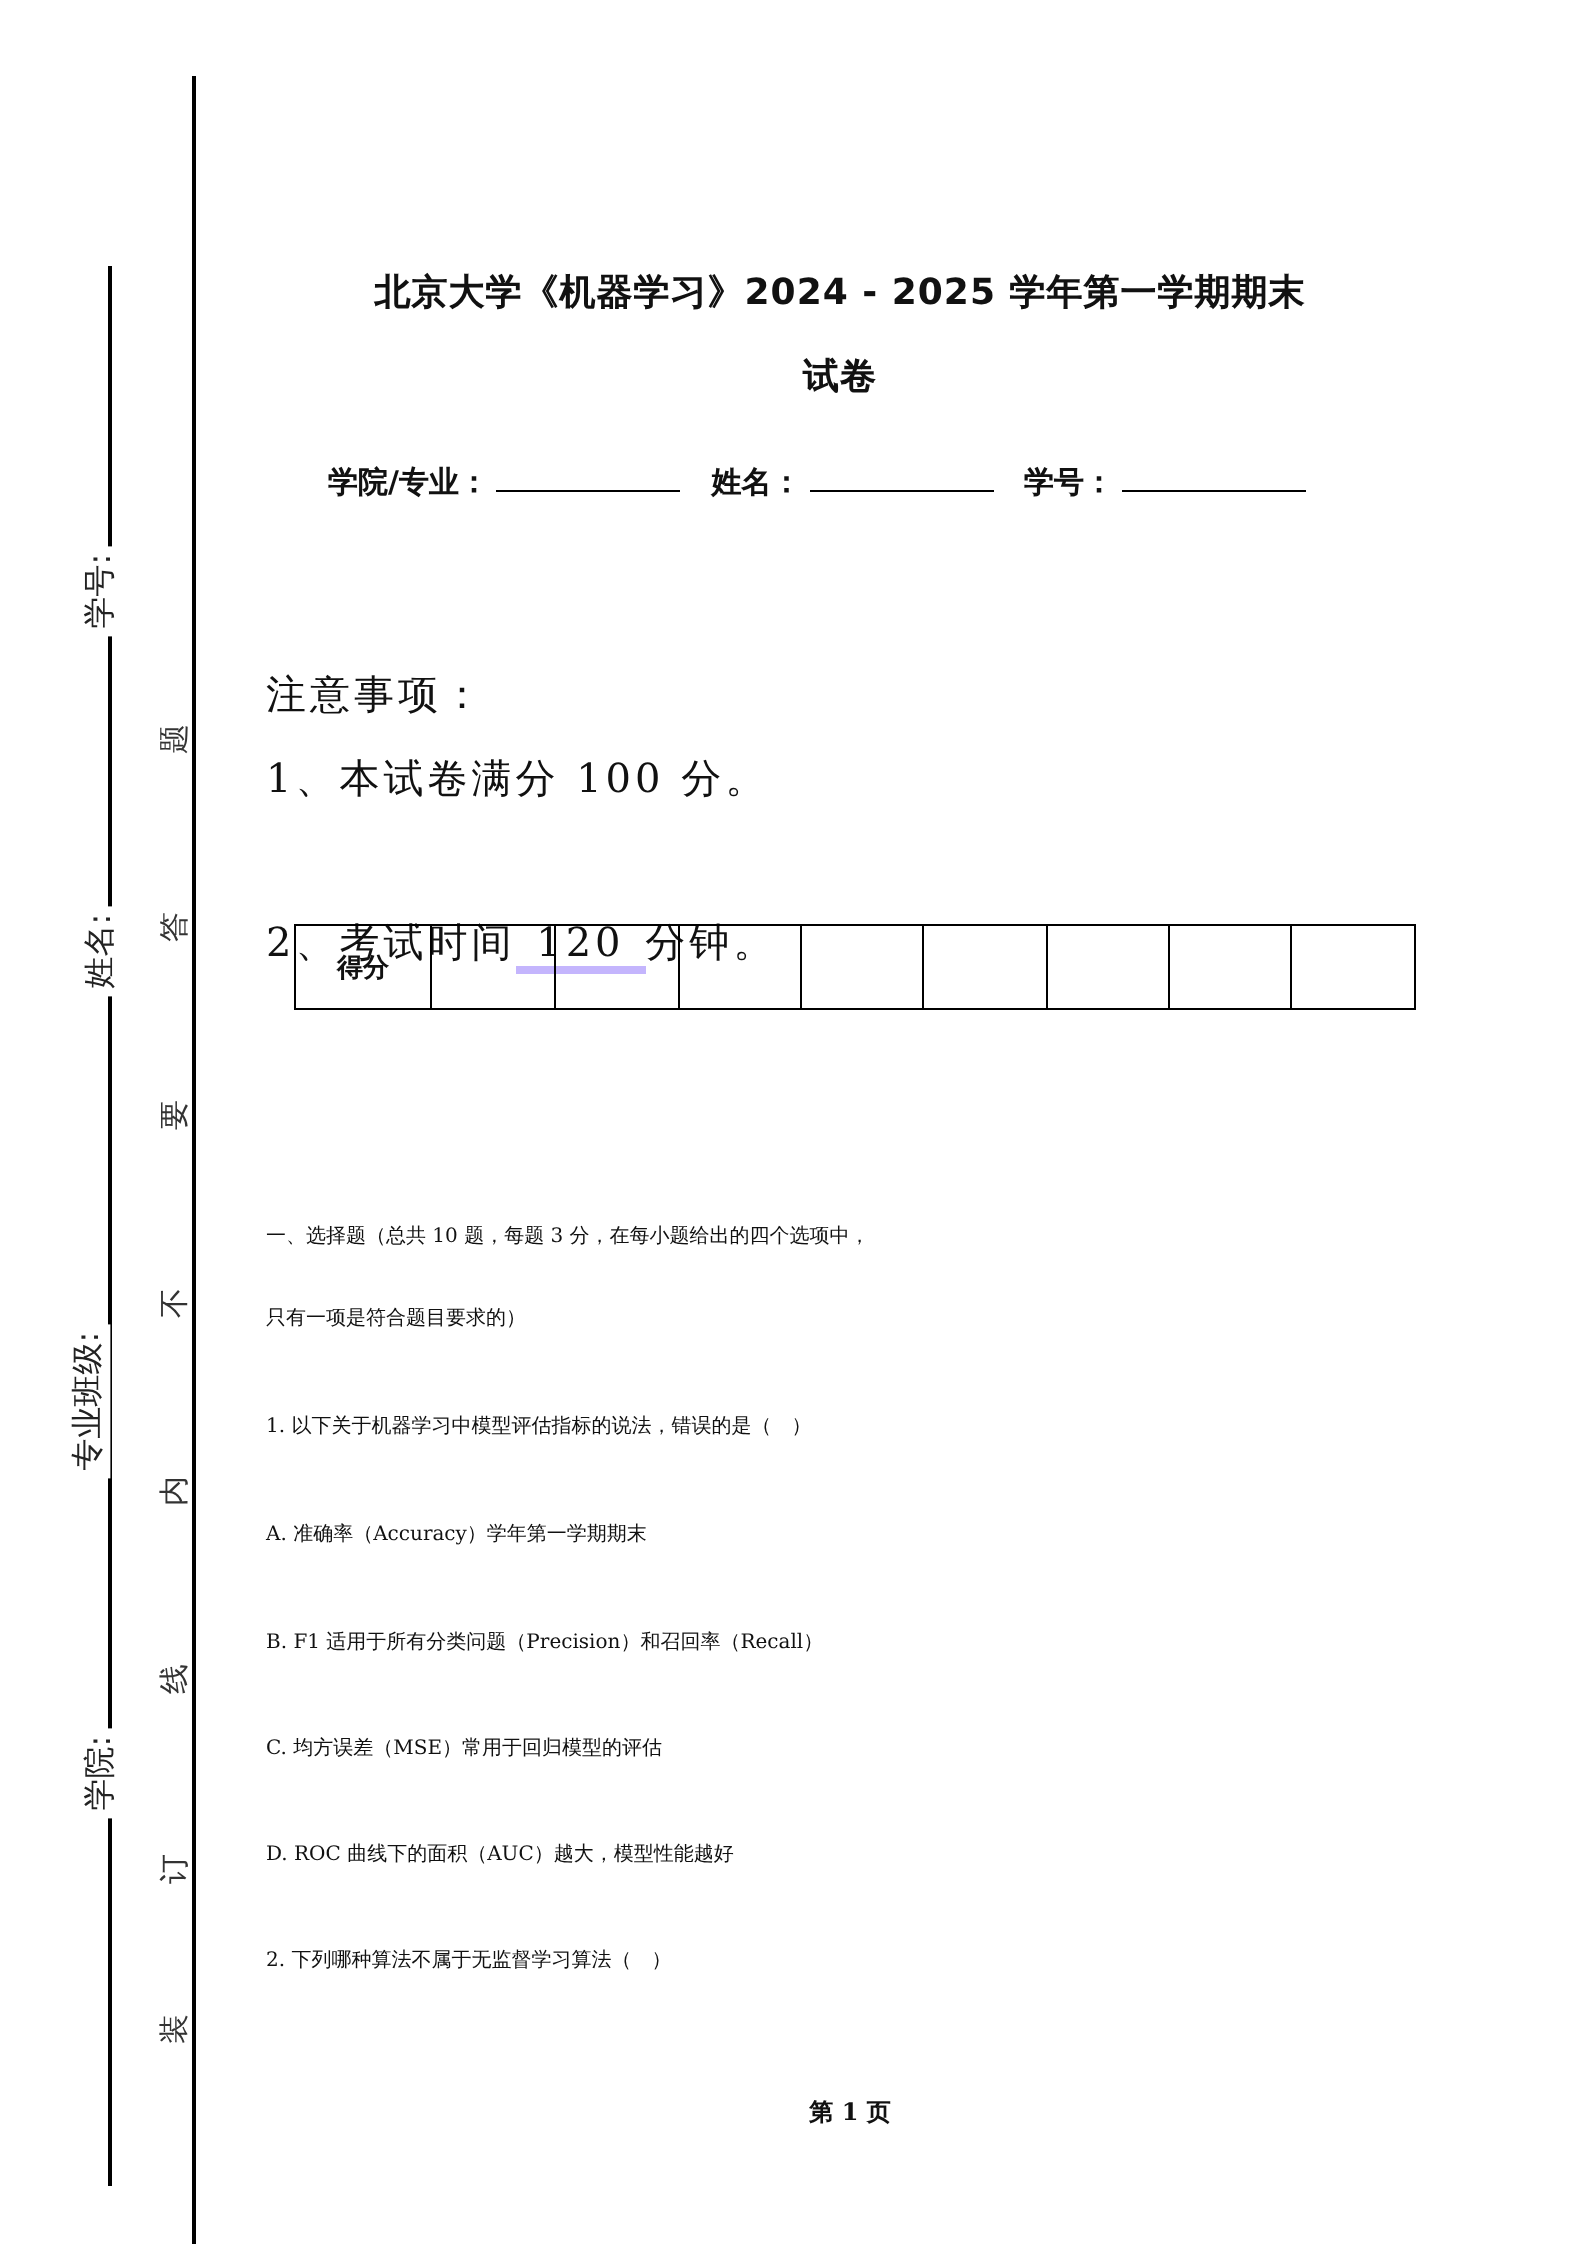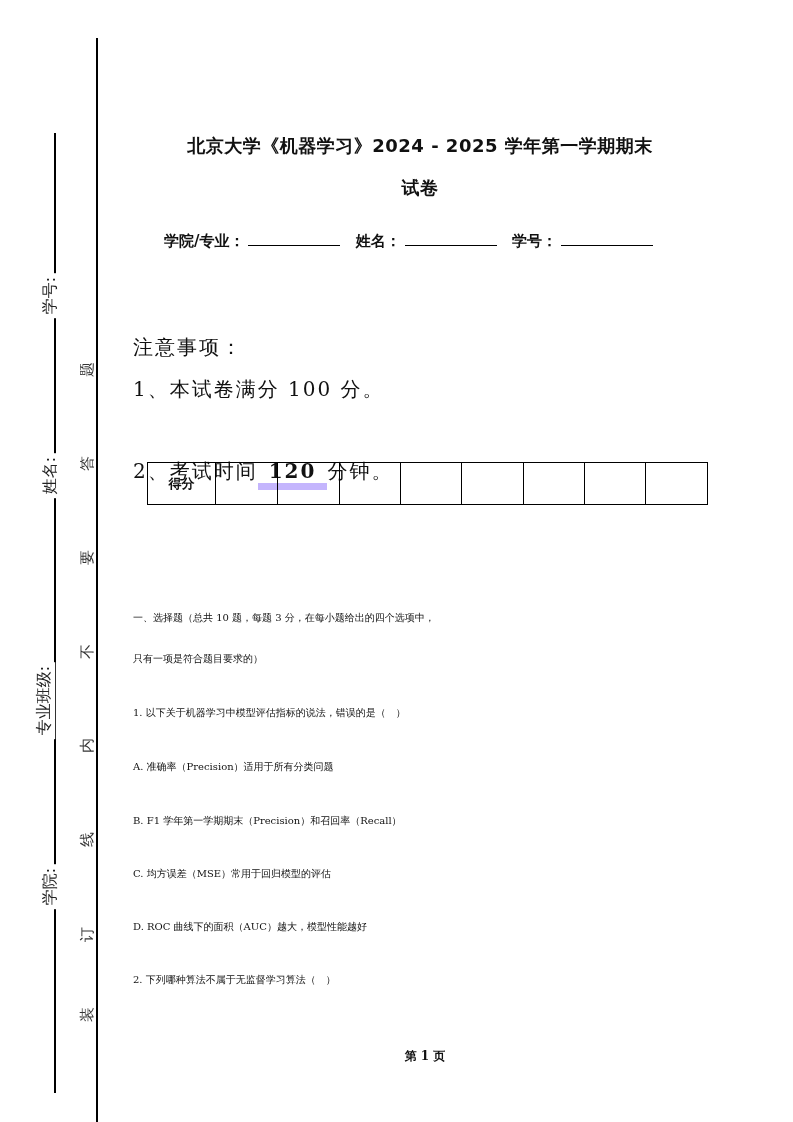--- a/index.html
+++ b/index.html
@@ -10,21 +10,21 @@
   .vtext { position:absolute; transform:rotate(-90deg); transform-origin:center center;
            white-space:nowrap; font-size:16px; color:#222; font-family:"DejaVu Sans", sans-serif; background:#fff; padding:0 4px; }
   .vtext-s { position:absolute; font-size:15px; color:#333; font-family:"DejaVu Sans", sans-serif; transform:rotate(-90deg); }
   
   .title { position:absolute; left:120px; width:600px; text-align:center; font-family:"DejaVu Sans", sans-serif;
            font-weight:bold; font-size:18px; letter-spacing:0.5px; }
   .fields { position:absolute; top:231px; left:164px; font-family:"DejaVu Sans", sans-serif; font-weight:bold; font-size:15px; white-space:nowrap; }
   .fields .blank { display:inline-block; width:92px; border-bottom:1px solid #000; height:14px; margin:0 10px 0 4px; vertical-align:baseline; }
   .line-text { position:absolute; left:133px; font-size:20px; letter-spacing:2px; white-space:nowrap;margin-top:48px; }
   .q { position:absolute; left:133px; font-size:10px; white-space:nowrap; font-family:"DejaVu Serif", serif; }
-  .underline { border-bottom:7px solid #c4b5fd; padding:0 2px;font-weight:bold; }
+  .underline { border-bottom:4px solid #c4b5fd; padding:0 2px; }
   table.score { position:absolute; left:147px; top:462px; width:561px; border-collapse:collapse;
                 font-family:"DejaVu Sans", sans-serif; font-size:13px; font-weight:bold; }
   table.score td { border:1px solid #000; text-align:center; padding:0; }
   table.score tr.r0 td { height:30px; }
   table.score tr.r1 td { height:41px; }
   table.score tr.r2 td { height:50px; }
   .footer { position:absolute; top:1048px; left:0; width:850px; text-align:center; font-size:12px; font-weight:bold; font-family:"DejaVu Serif", serif; }
 </style>
 </head>
 <body>
@@ -85,20 +85,20 @@
     <td></td>
     <td></td>
   </tr>
 </tbody>
   </table>
 
 <div class="q" style="top:611px;">一、选择题（总共 10 题，每题 3 分，在每小题给出的四个选项中，</div>
 <div class="q" style="top:652px;">只有一项是符合题目要求的）</div>
 
 <div class="q" style="top:706px;">1. 以下关于机器学习中模型评估指标的说法，错误的是（　）</div>
-<div class="q" style="top:760px;">A. 准确率（Precision）适用于所有分类问题</div>
-<div class="q" style="top:814px;">B. F1  学年第一学期期末（Precision）和召回率（Recall）</div>
+<div class="q" style="top:760px;">A. 准确率（Accuracy）学年第一学期期末</div>
+<div class="q" style="top:814px;">B. F1  适用于所有分类问题（Precision）和召回率（Recall）</div>
 <div class="q" style="top:867px;">C. 均方误差（MSE）常用于回归模型的评估</div>
 <div class="q" style="top:920px;">D. ROC  曲线下的面积（AUC）越大，模型性能越好</div>
 
 <div class="q" style="top:973px;">2. 下列哪种算法不属于无监督学习算法（　）</div>
 
 <div class="footer">第 1 页</div>
 
 </body></html>

